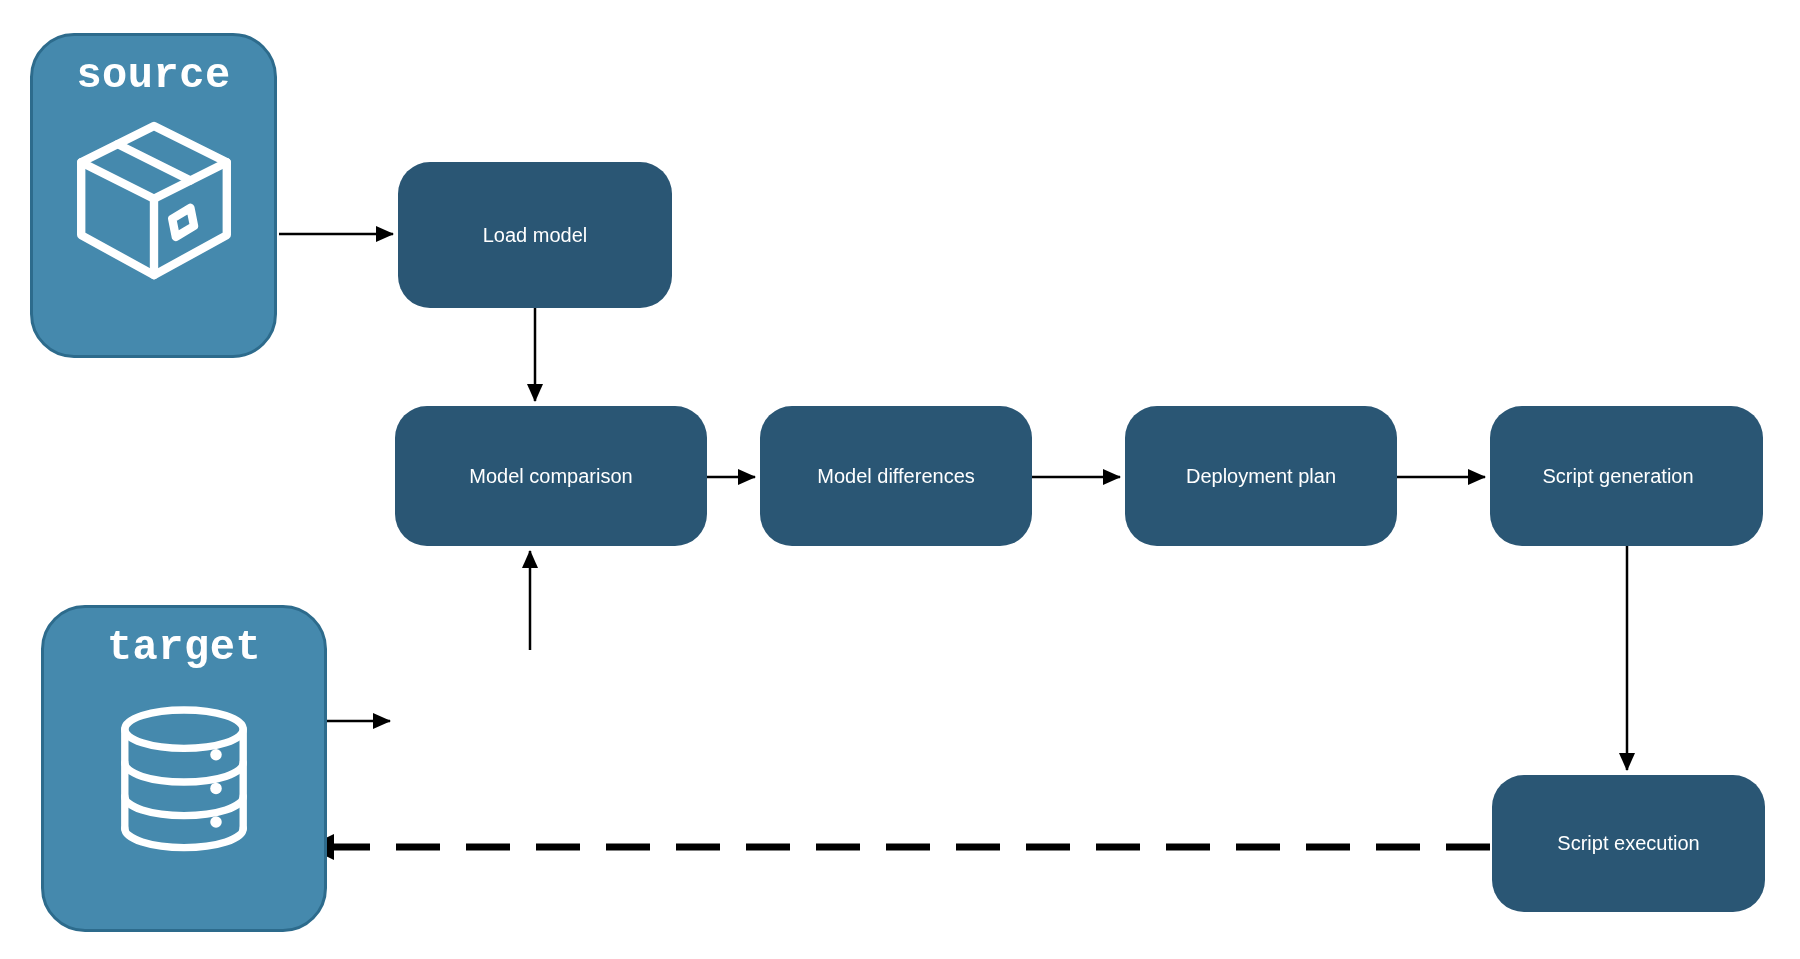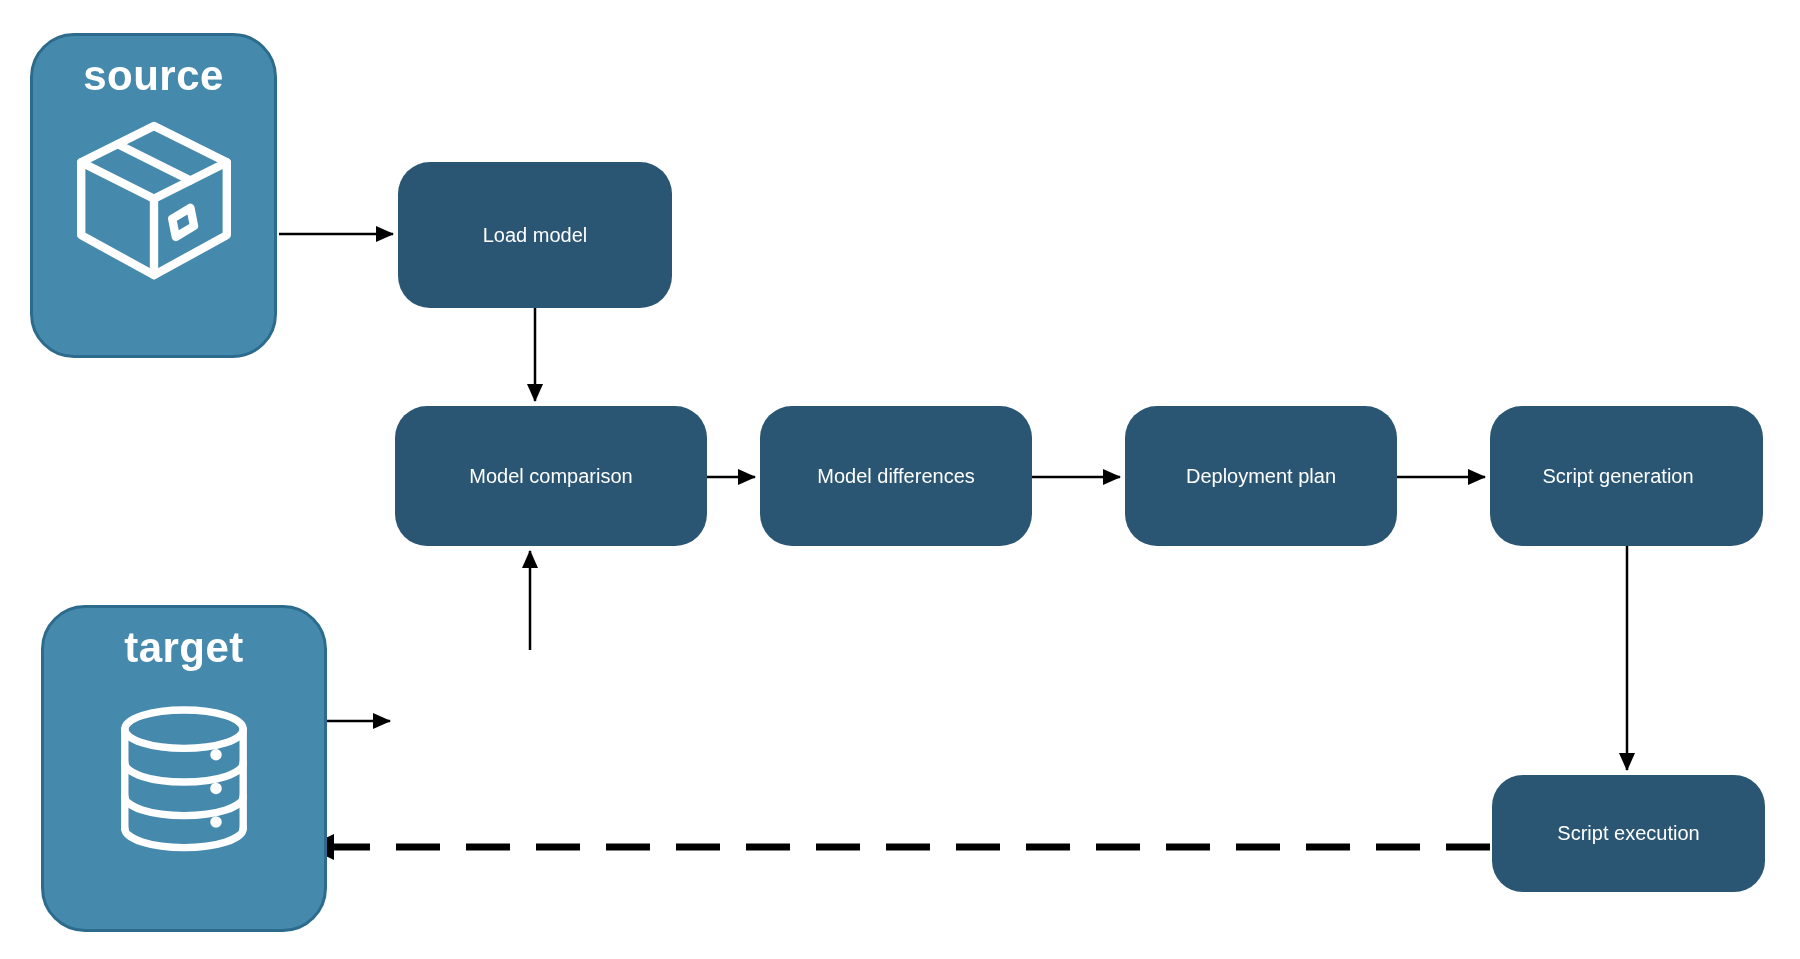--- a/index.html
+++ b/index.html
@@ -35,31 +35,32 @@
     line-height: 1.34;
     padding: 0 28px;
     box-sizing: border-box;
   }
   .node-load-model        { left: 398px;  top: 162px; width: 274px; height: 146px; }
   .node-model-comparison  { left: 395px;  top: 406px; width: 312px; height: 140px; }
   .node-model-differences { left: 760px;  top: 406px; width: 272px; height: 140px; }
   .node-deployment-plan   { left: 1125px; top: 406px; width: 272px; height: 140px; }
   .node-script-generation { left: 1490px; top: 406px; width: 273px; height: 140px; padding-left: 11px; }
   .node-reverse-engineer  { left: 395px;  top: 650px; width: 270px; height: 143px; }
-  .node-script-execution  { left: 1492px; top: 775px; width: 273px; height: 117px; border-radius: 31px; }
+  .node-script-execution  { left: 1492px; top: 775px; width: 273px; height: 137px; }
 
   .container-box {
     position: absolute;
     background: var(--container-fill, #4589ad);
     border: 3px solid var(--container-border, #2d6b8c);
     border-radius: 44px;
     box-sizing: border-box;
     display: flex;
     flex-direction: column;
     align-items: center;
+    font-family: Liberation Mono, monospace;
   }
   .container-source { left: 30px; top: 33px;  width: 247px; height: 325px; }
   .container-target { left: 41px; top: 605px; width: 286px; height: 327px; }
   .container-label {
     color: var(--container-text, #ffffff);
     font-weight: 700;
     font-size: 42px;
     margin-top: 16px;
     letter-spacing: 0.5px;
   }

